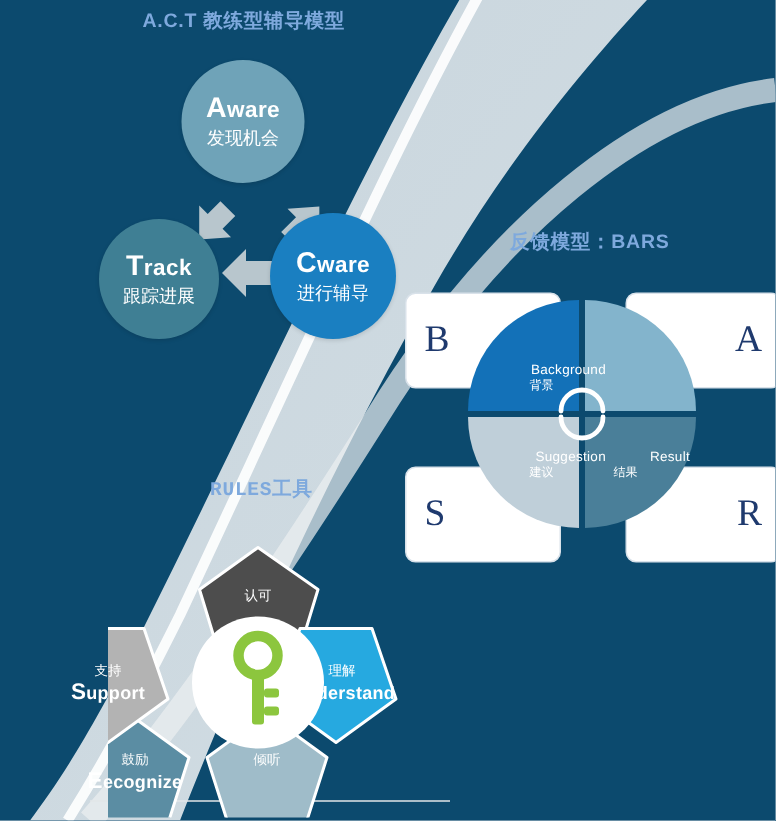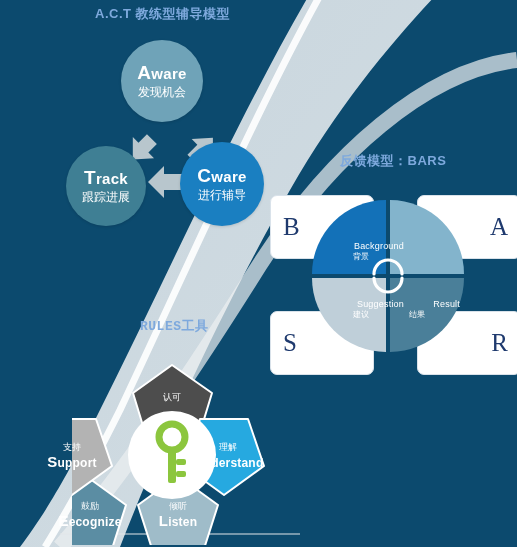--- a/index.html
+++ b/index.html
@@ -199,21 +199,20 @@
       <div class="pent-cn">认可</div>
     </div>
 
     <div class="pent-label" style="left:110px;top:97px;width:92px;">
       <div class="pent-cn">理解</div>
       <div class="pent-en"><span class="cap">U</span><span>nderstand</span></div>
     </div>
 
     <div class="pent-label" style="left:64px;top:156px;width:84px;">
       <div class="pent-cn">倾听</div>
-      <div class="pent-en"><span class="cap">L</span><span>isten</span></div>
     </div>
 
     <div class="pent-label" style="left:-28px;top:156px;width:92px;">
       <div class="pent-cn">鼓励</div>
       <div class="pent-en"><span class="cap">E</span><span>ecognize</span></div>
     </div>
 
     <div class="pent-label" style="left:-44px;top:97px;width:88px;">
       <div class="pent-cn">支持</div>
       <div class="pent-en"><span class="cap">S</span><span>upport</span></div>

